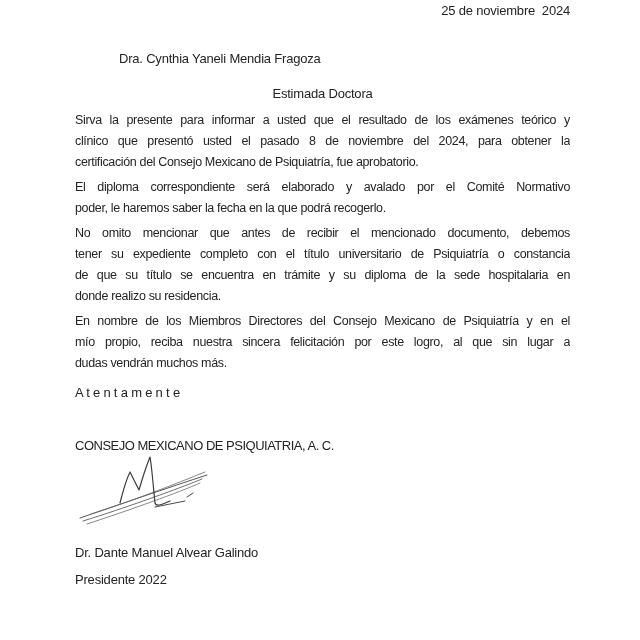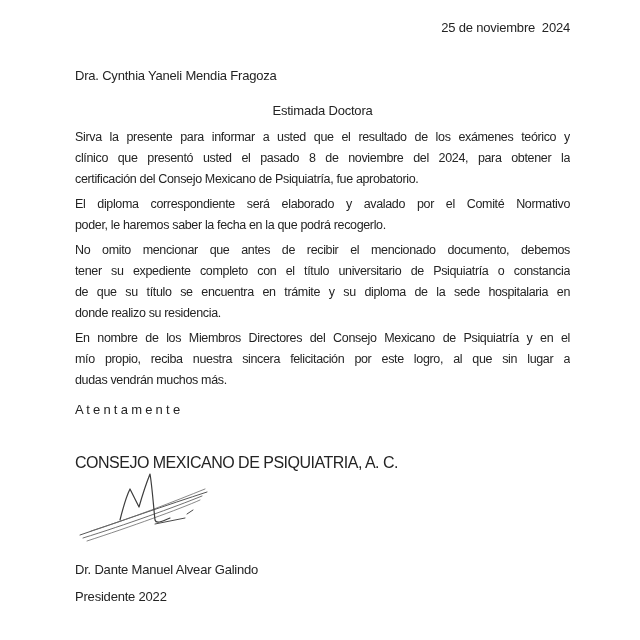--- a/index.html
+++ b/index.html
@@ -22,24 +22,23 @@
     top: 0;
     width: 495px;
   }
   .line {
     font-size: 13px;
     line-height: 21px;
     letter-spacing: -0.2px;
     white-space: pre-wrap;
   }
   .date-line {
-    margin-top: 17px;
     text-align: right;
   }
-  .recipient-line { margin-top: 27px; }
+  .recipient-line { margin-top: 27px; margin-left: 44px; }
   .salutation-line { margin-top: 14px; text-align: center; }
   .paragraphs { margin-top: 6px; }
   .para { margin: 0 0 4px 0; }
   .jline {
     font-size: 12.5px;
     line-height: 21px;
     height: 21px;
     letter-spacing: -0.35px;
     text-align: justify;
     text-align-last: justify;
@@ -51,21 +50,21 @@
     text-align: right;
     text-align-last: left;
     -moz-text-align-last: left;
   }
   .closing-line {
     margin-top: 8px;
     white-space: pre-wrap;
   }
   .org-line {
     margin-top: 32px;
-    font-size: 16px;
+    font-size: 13px;
     letter-spacing: -0.5px;
   }
   .signature {
     display: block;
     margin: -6px 0 0 0;
   }
   .name-line { margin-top: 17px; }
   .title-line { margin-top: 6px; }
 </style>
 </head>

